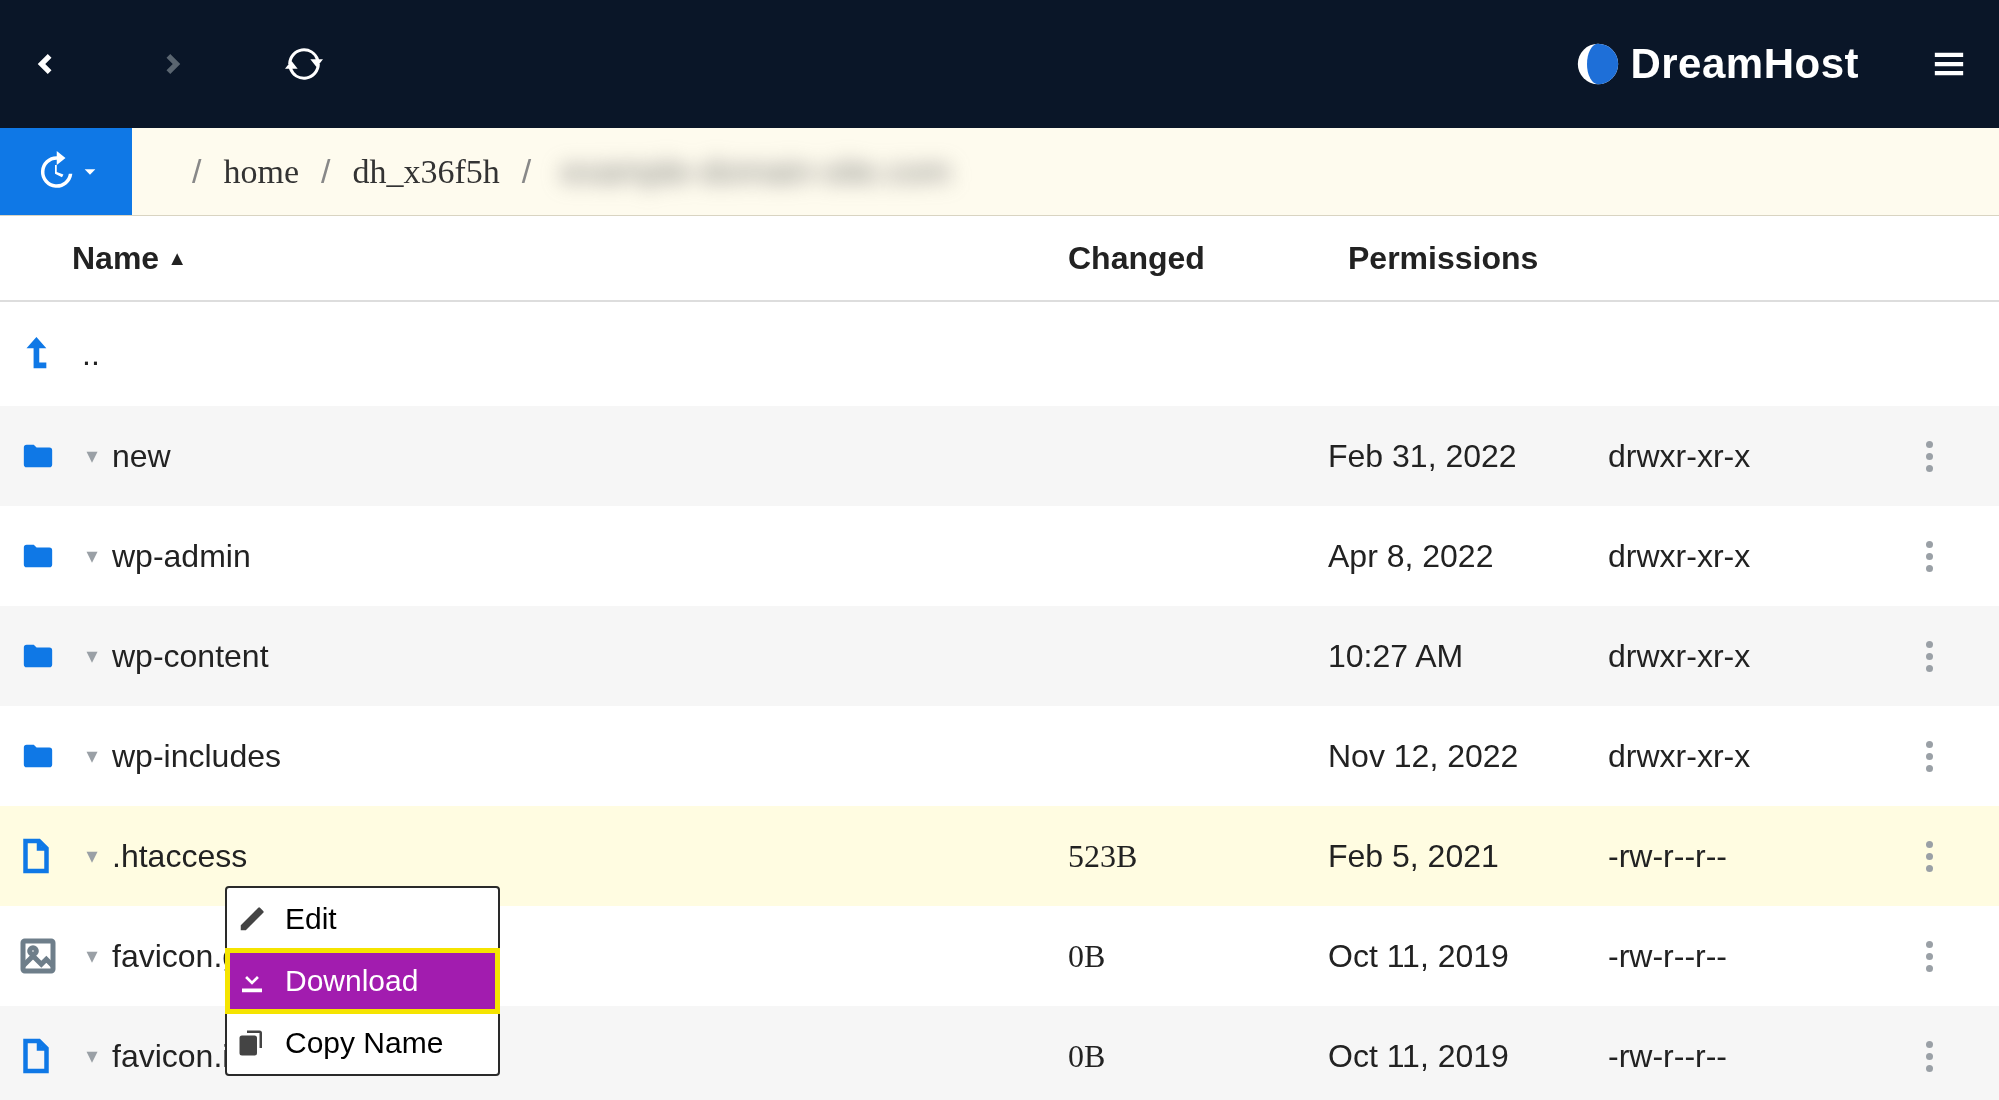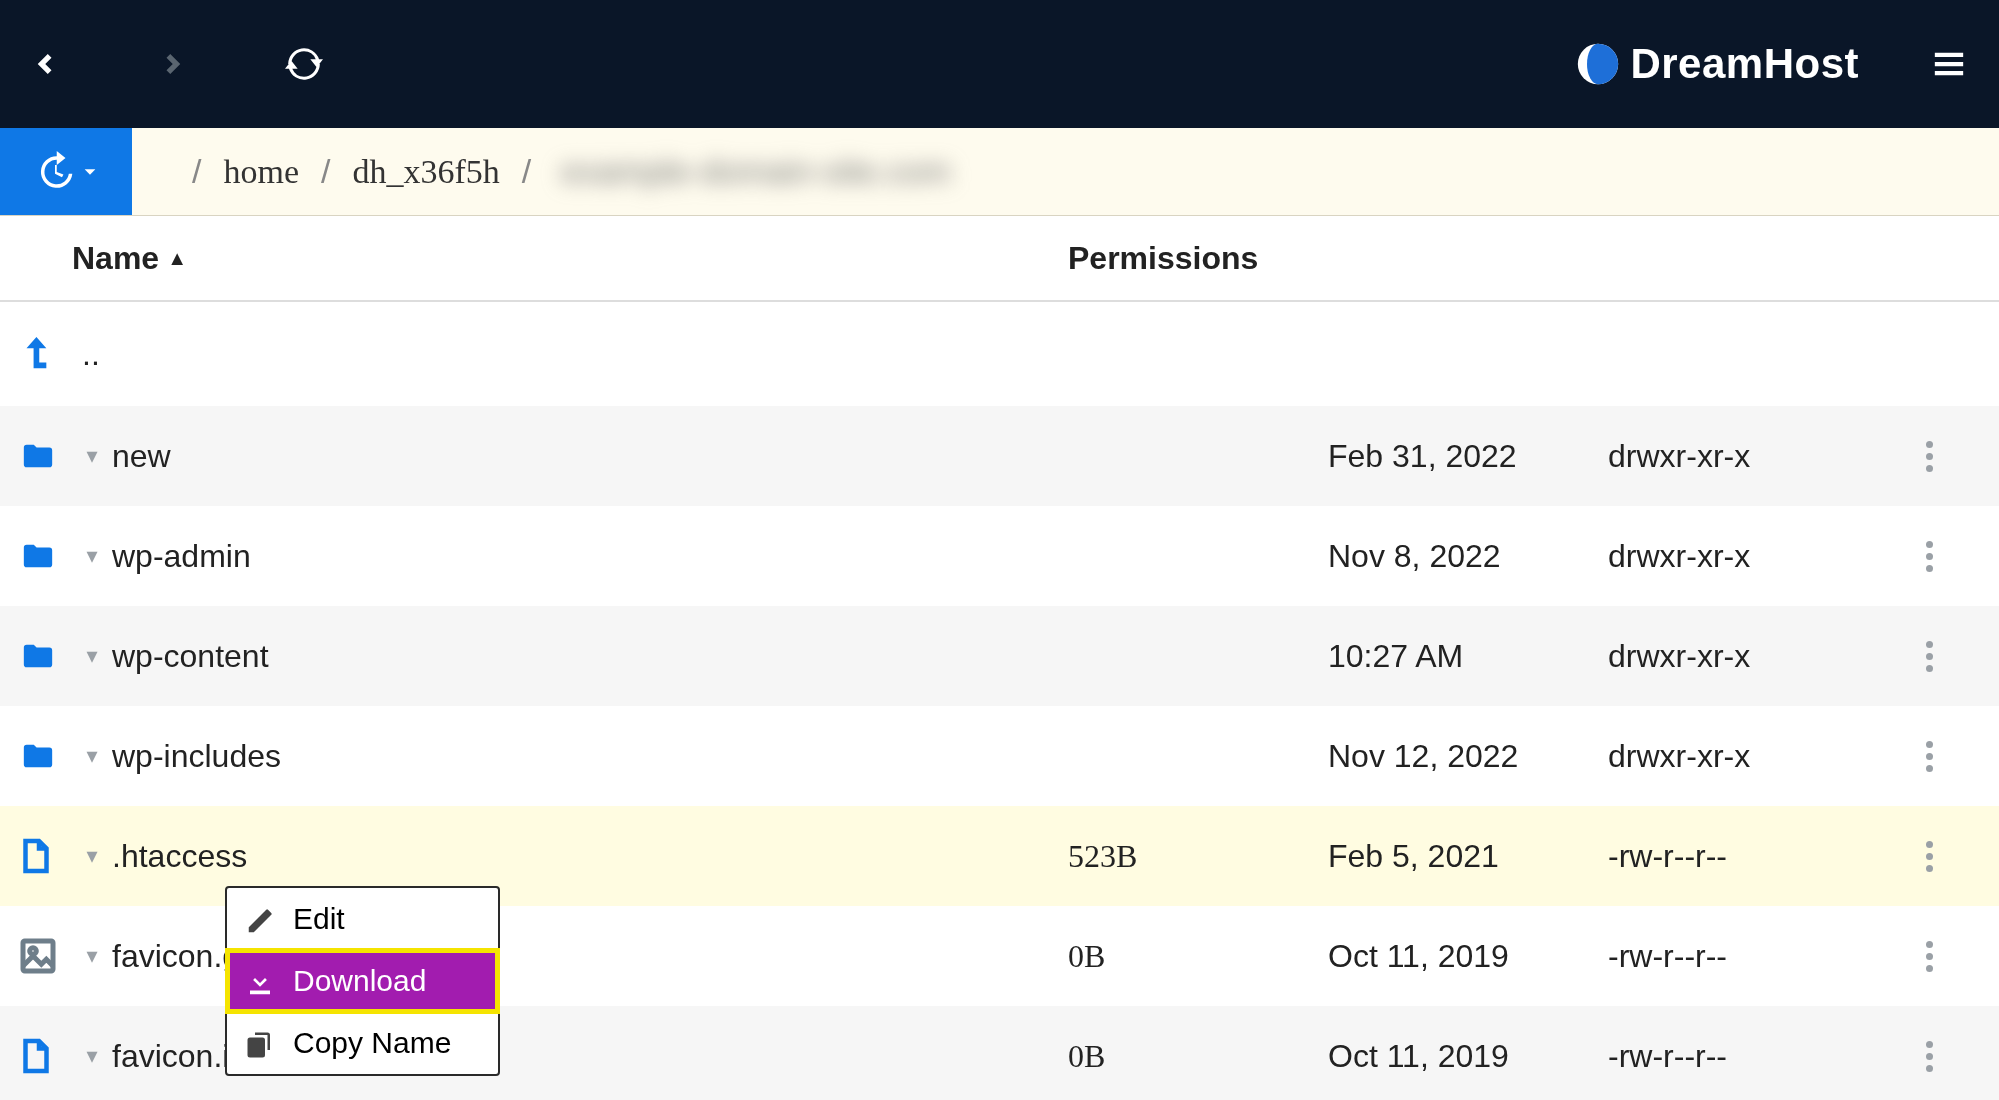--- a/index.html
+++ b/index.html
@@ -100,23 +100,23 @@
   top: 886px;
   width: 275px;
   background:#fff;
   border:2px solid #2a2a2a;
   border-radius:4px;
   font-size:30px;
   z-index:50;
 }
 .context-item {
   display:flex;
-  align-items:flex-end;
+  align-items:center;
   gap:18px;
-  padding: 14px 18px;
+  padding: 14px 10px;
   cursor:pointer;
 }
 .context-item svg { fill:#444; }
 .context-item.selected {
   background:#a21caf;
   color:#fff;
   outline: 5px solid #f5e400;
   outline-offset: -3px;
 }
 .context-item.selected svg { fill:#fff; }
@@ -175,20 +175,21 @@
     <span class="crumb-sep">/</span>
     <span class="crumb-blur">example-domain-site.com</span>
   </div>
 </div>
 
 <div class="header-row">
   <div class="col-name">
     <span>Name</span>
     <span class="sort-caret">▲</span>
   </div>
+  <div class="col-changed">Changed</div>
   <div class="col-perm">Permissions</div>
   <div class="col-actions"></div>
 </div>
 
 <div class="row parent">
   <div class="name-cell">
     <span class="icon-slot up-arrow">
       <svg width="34" height="44" viewBox="0 0 24 24">
           <path d="M11 22V8l-5 0 7-8 7 8h-5v10h5v4z" fill="#0f78e6"></path>
         </svg>
@@ -223,21 +224,21 @@
       <div class="name-cell">
         <span class="icon-slot folder-icon">
           <svg width="40" height="34" viewBox="0 0 24 24">
             <path d="M2 6a2 2 0 0 1 2-2h5l2 2h9a2 2 0 0 1 2 2v10a2 2 0 0 1-2 2H4a2 2 0 0 1-2-2z"></path>
           </svg>
         </span>
         <span class="drop-caret">▾</span>
         <span class="item-name">wp-admin</span>
       </div>
       <div class="col-size"></div>
-      <div class="col-changed">Nov 8, 2022</div>
+      <div class="col-changed">Apr 8, 2022</div>
       <div class="col-perm">drwxr-xr-x</div>
       <div class="col-actions">
         <div class="kebab">
           <span></span>
           <span></span>
           <span></span>
         </div>
       </div>
     </div>
     <div class="row alt">

